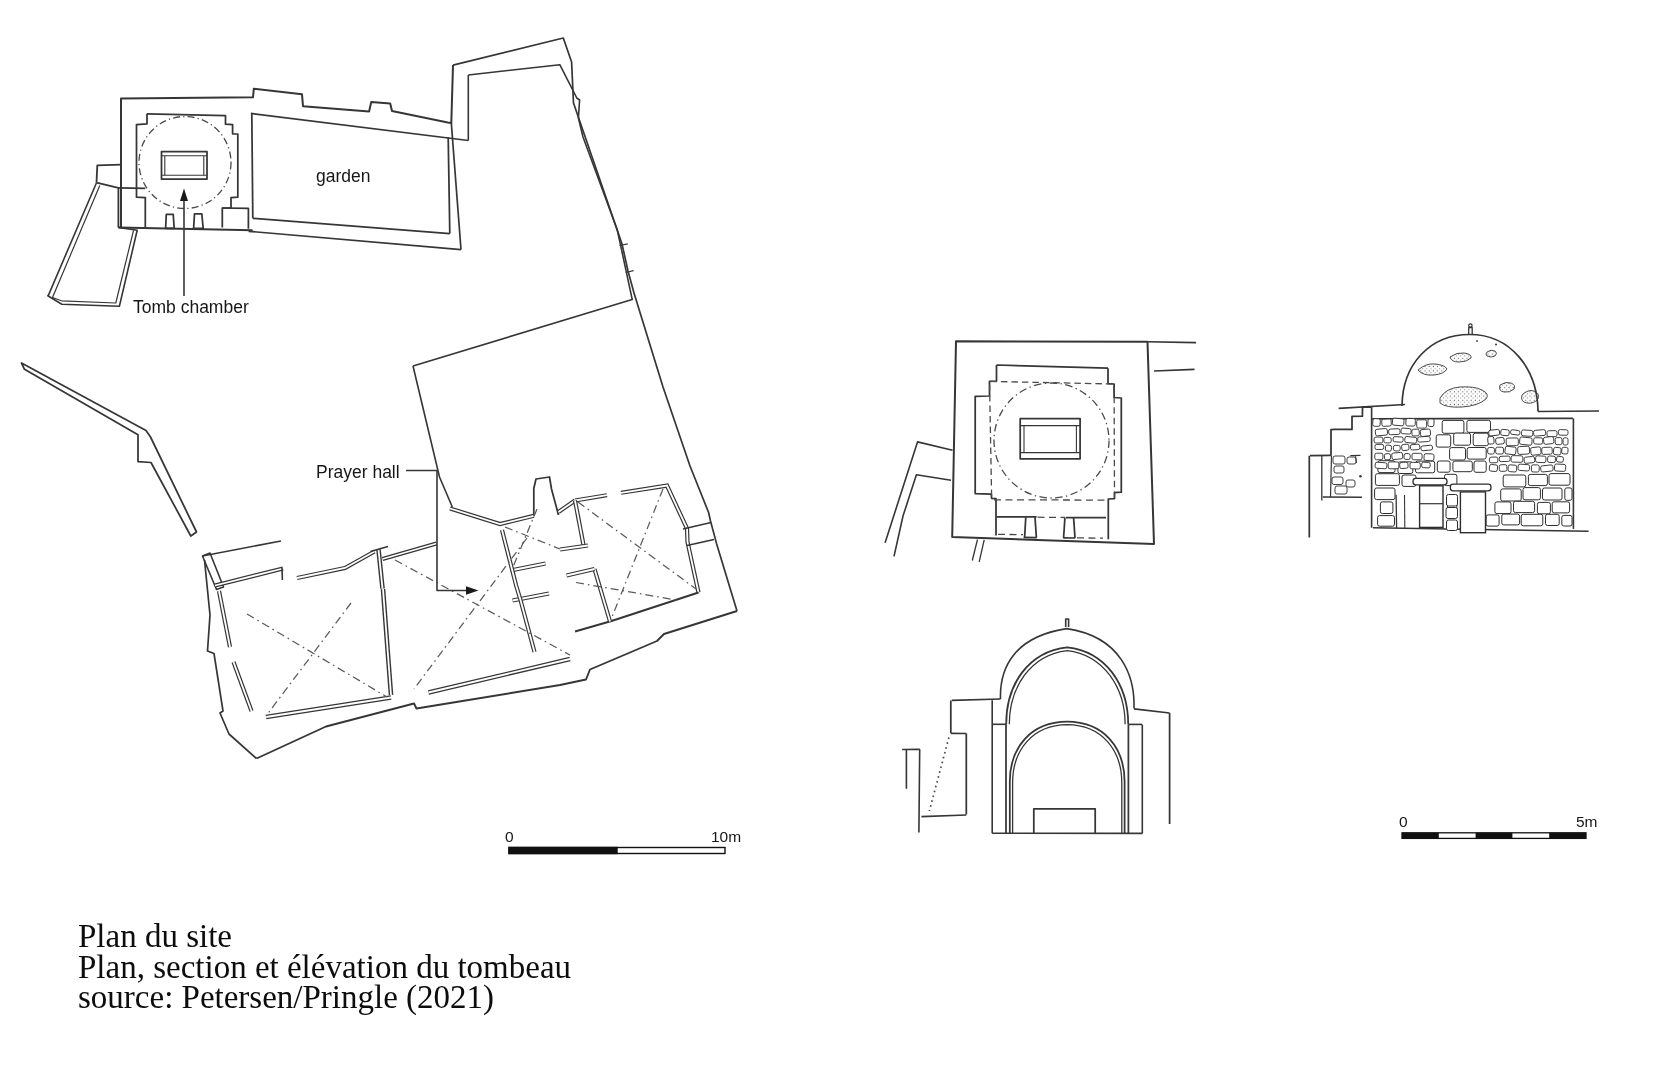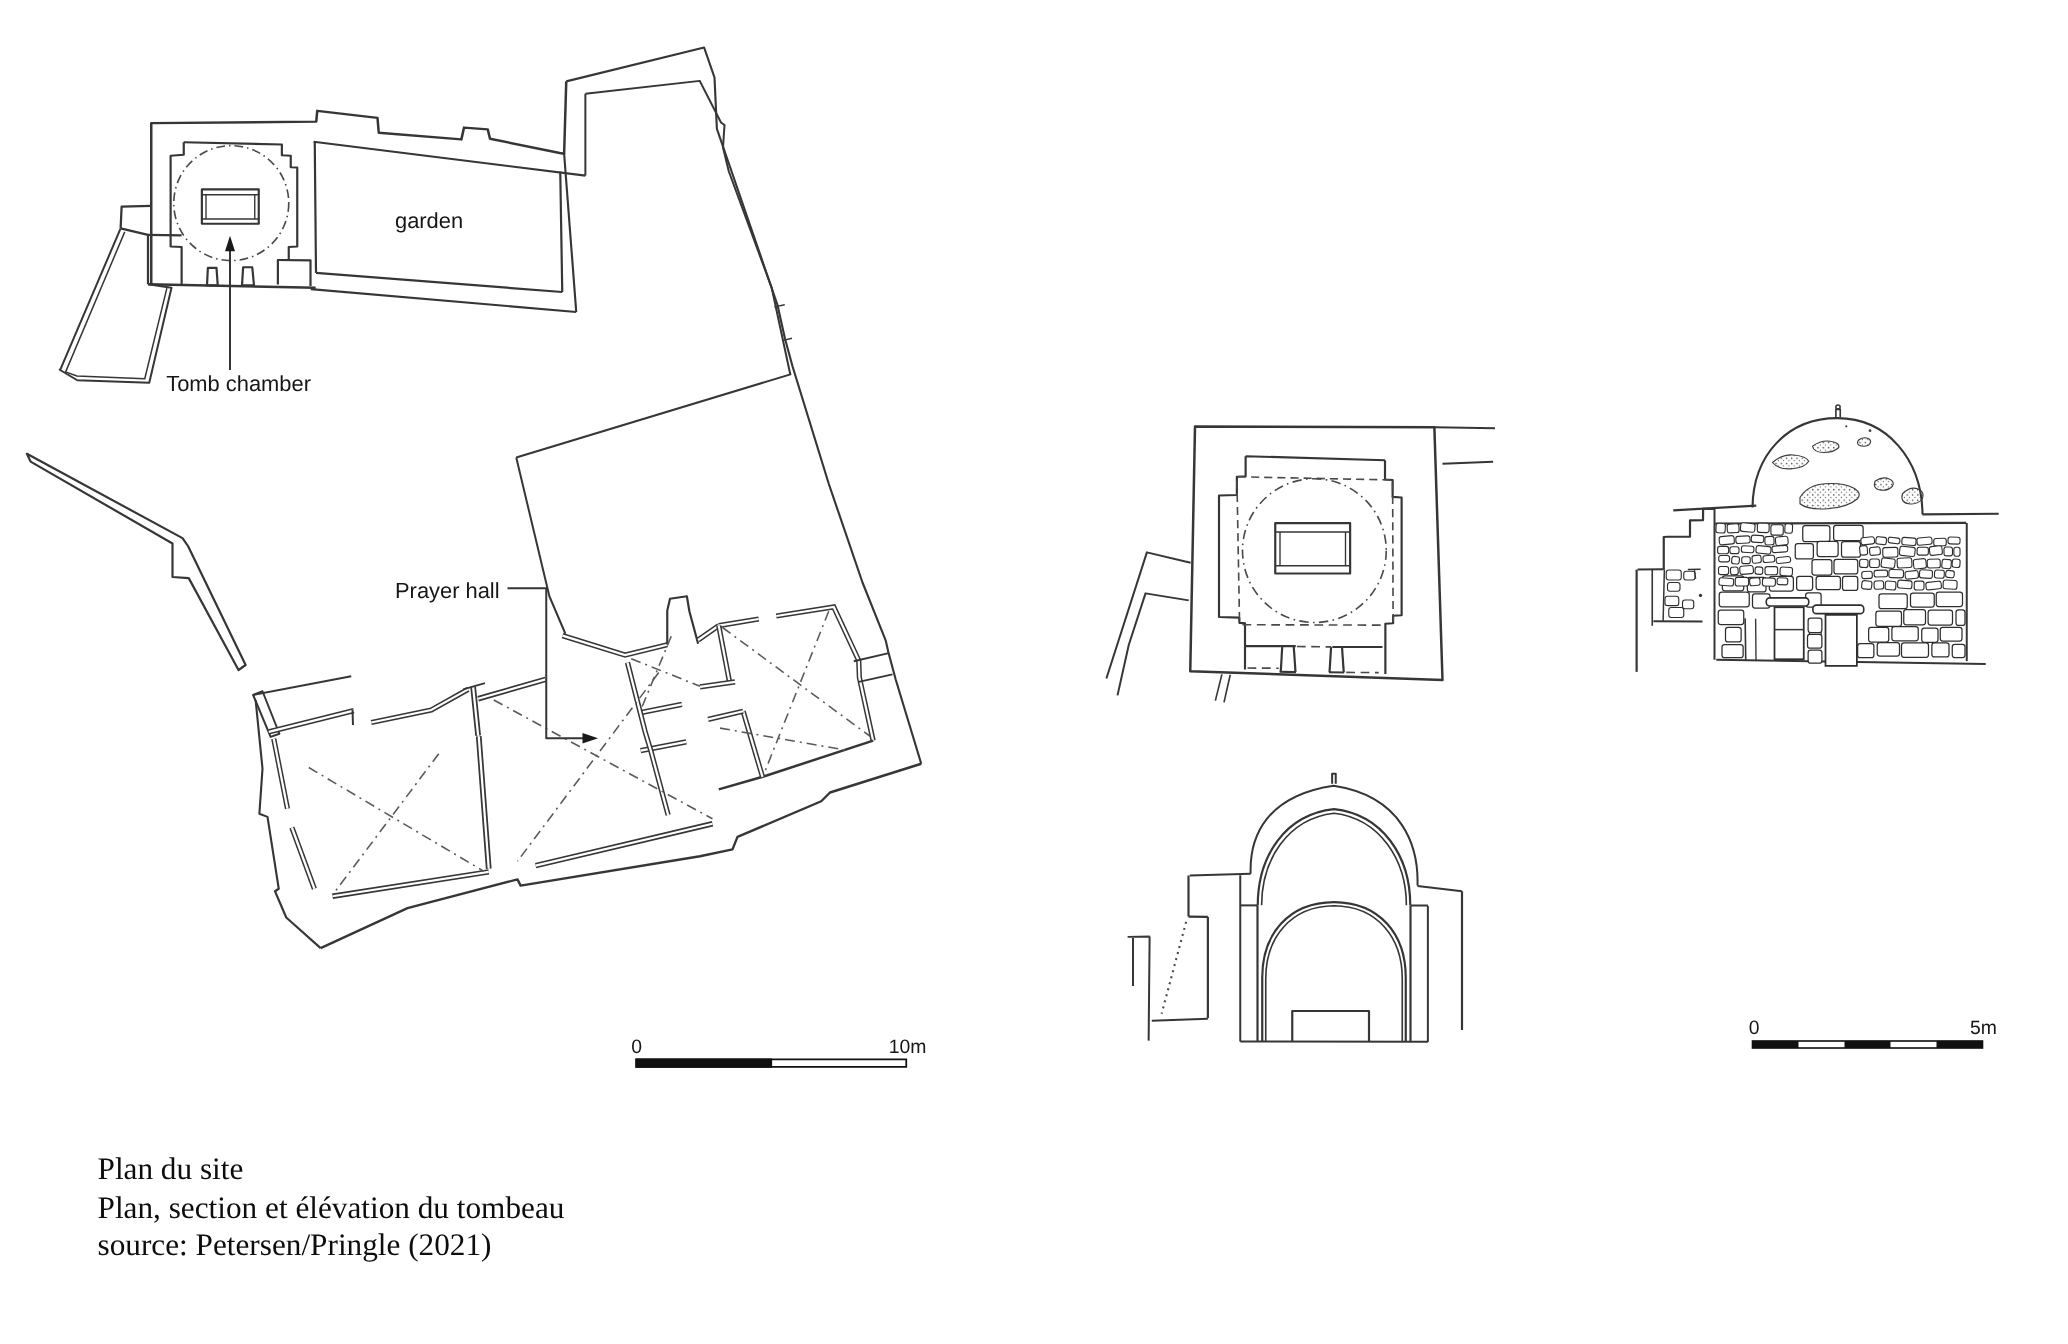--- a/index.html
+++ b/index.html
@@ -1,16 +1,16 @@
 <!DOCTYPE html>
 <html><head><meta charset="utf-8"><title>Plan du site</title>
 <style>
 html,body{margin:0;padding:0;background:#ffffff;width:1654px;height:1075px;overflow:hidden;}
 body{font-family:"Liberation Sans",sans-serif;color:#1a1a1a;position:relative;}
-.cap{font-family:"Liberation Serif",serif;font-size:25px;line-height:30.6px;color:#0d0d0d;white-space:nowrap;}
+.cap{font-family:"Liberation Serif",serif;font-size:33px;line-height:30.6px;color:#0d0d0d;white-space:nowrap;}
 </style></head><body>
 <svg width="1654" height="1075" viewBox="0 0 1654 1075" xmlns="http://www.w3.org/2000/svg">
 <rect width="1654" height="1075" fill="#ffffff"></rect>
 <defs>
 <pattern id="dots" width="4.2" height="4.2" patternUnits="userSpaceOnUse">
 <circle cx="1.2" cy="1.2" r="0.6" fill="#444"></circle>
         <circle cx="3.1" cy="3.2" r="0.5" fill="#555"></circle>
 </pattern>
 </defs>
 

